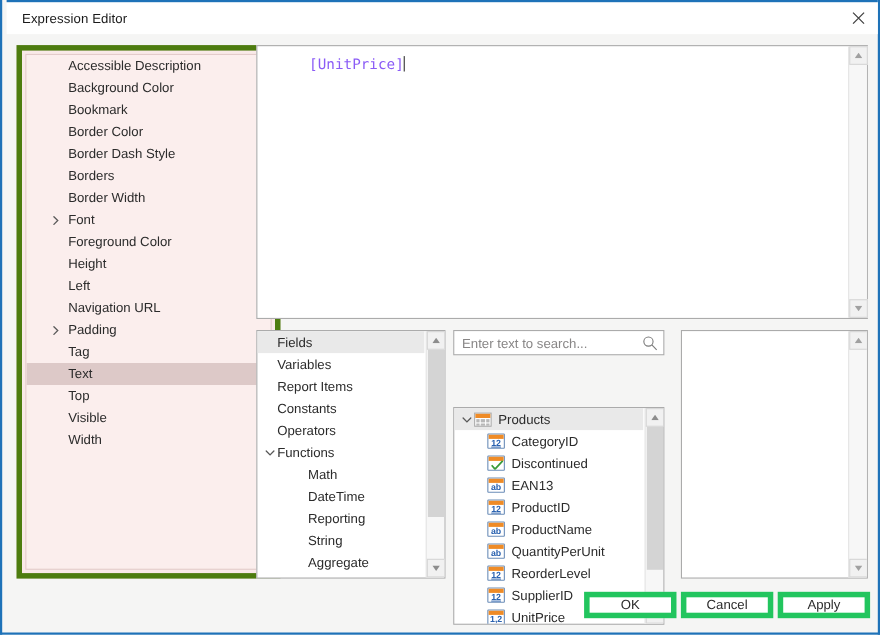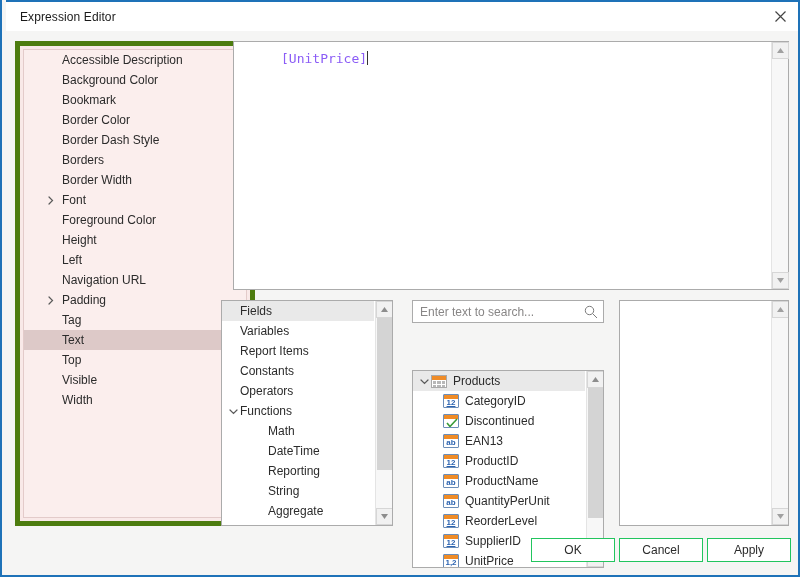--- a/index.html
+++ b/index.html
@@ -124,21 +124,21 @@
   .vscroll .sb-dn { bottom: 0; }
   .vscroll .sb-thumb {
     position: absolute;
     left: 1px; width: 15px;
     background: #d4d4d4;
   }
 
   
   .cat-panel {
     position: absolute;
-    left: 219px; top: 300px;
+    left: 231px; top: 300px;
     width: 172px; height: 226px;
     background: #ffffff;
     border: 1px solid #ababab;
     overflow: hidden;
   }
   .cat-list {
     position: absolute;
     left: 0; top: 0; right: 18px; bottom: 0;
     overflow: hidden;
   }
@@ -278,21 +278,21 @@
     border: 1px solid #ababab;
     overflow: hidden;
   }
 
   
   .btn {
     position: absolute;
     top: 538px;
     width: 84px; height: 24px;
     background: #ffffff;
-    border: 1px solid #22c55e;
+    border: 5px solid #22c55e;
     font-size: 12px;
     color: #2b2b2b;
     display: flex; align-items: center; justify-content: center;
     font-family: "Liberation Sans", sans-serif;
   }
   .btn-ok { left: 529px; }
   .btn-cancel { left: 617px; }
   .btn-apply { left: 705px; }
 </style>
 </head>

